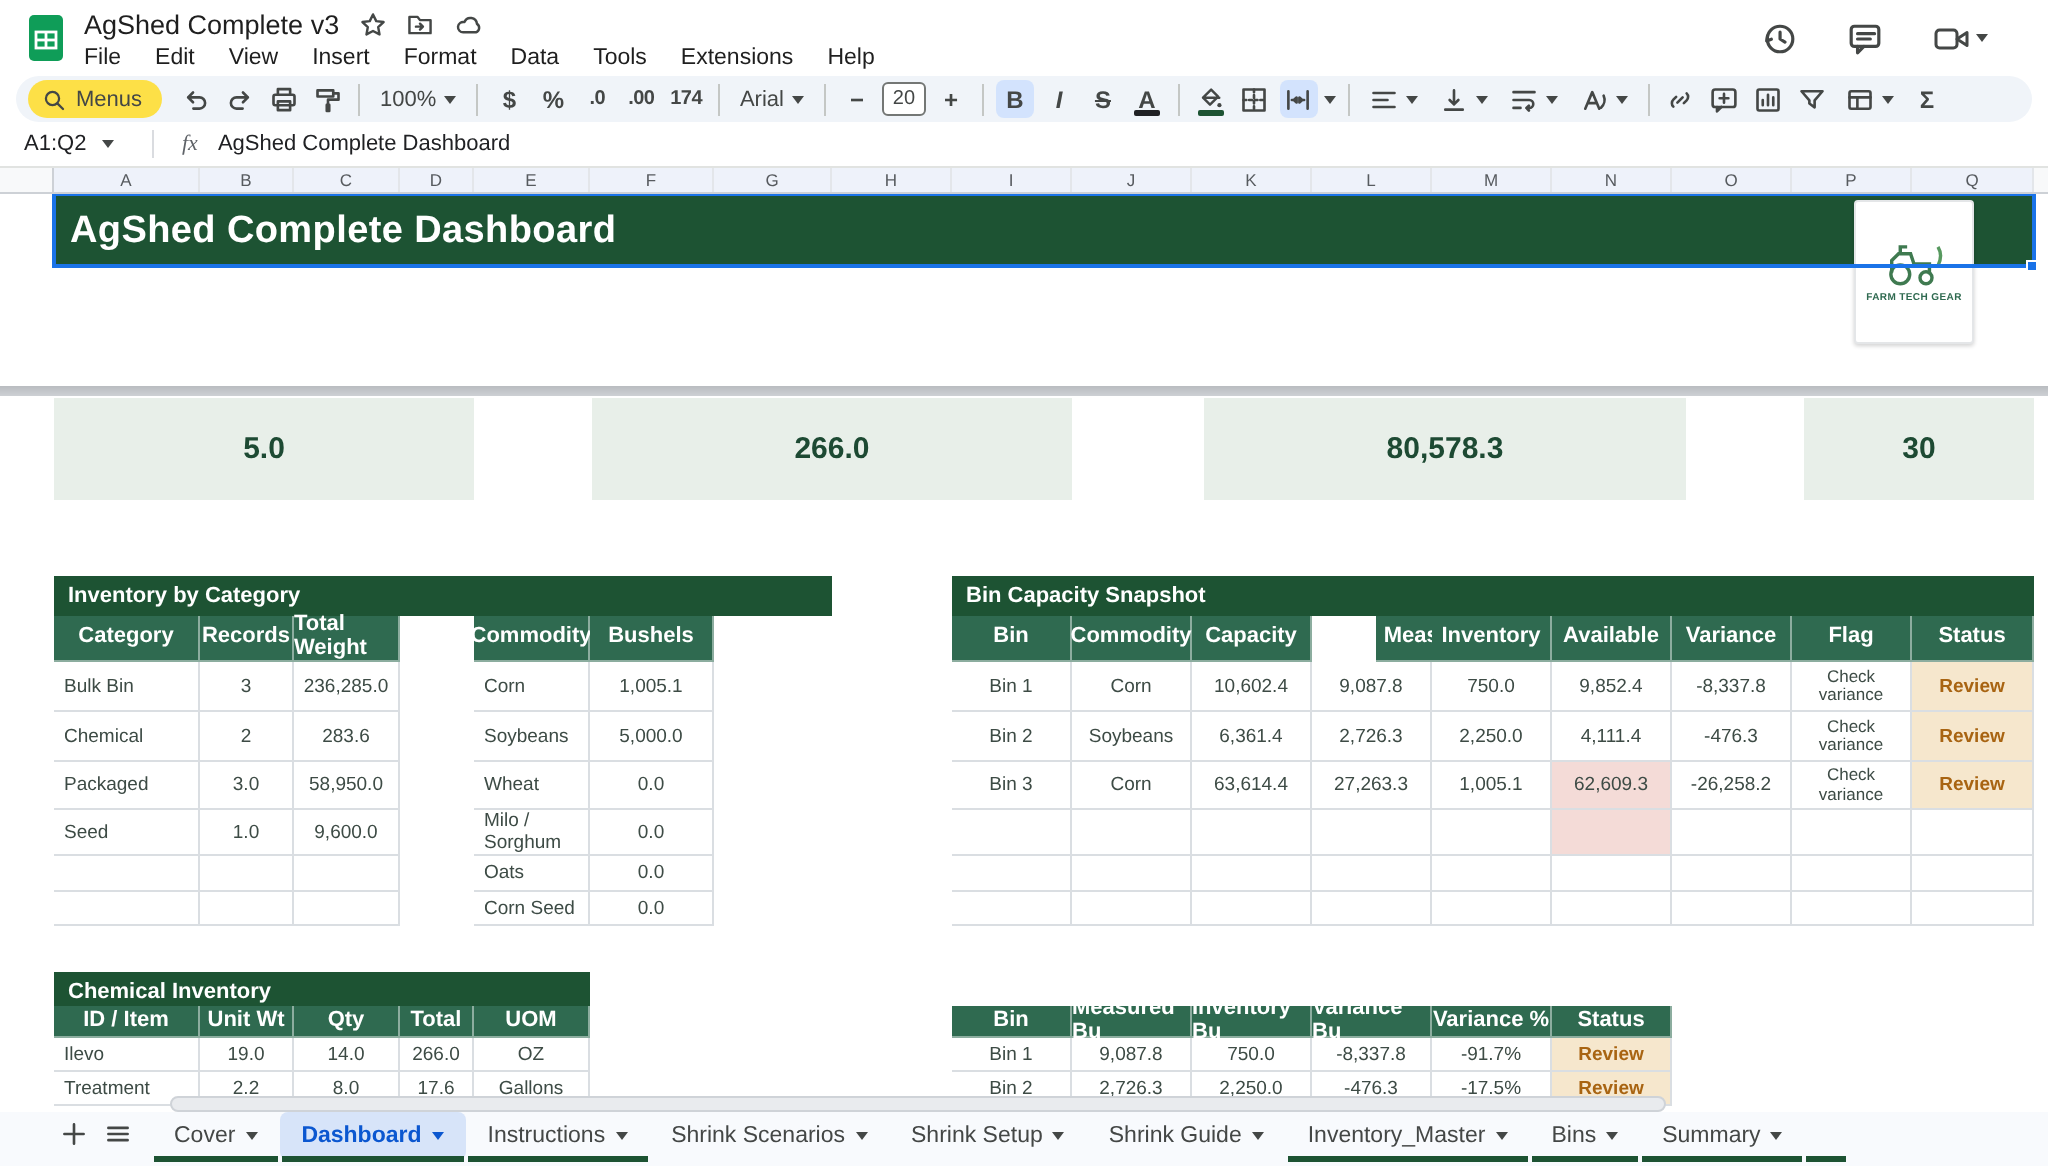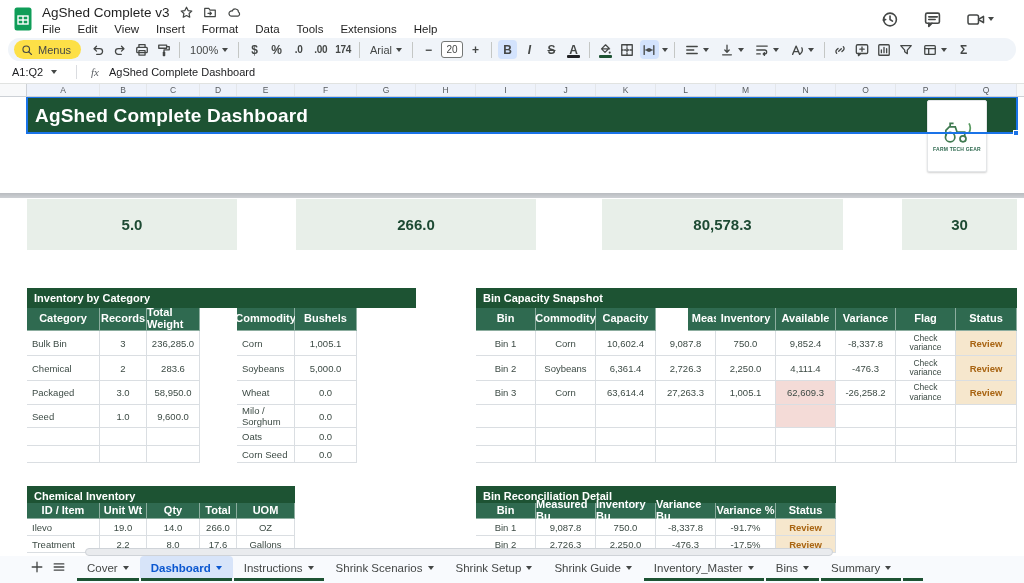--- a/index.html
+++ b/index.html
@@ -348,21 +348,20 @@
       <span id="logo-text">FARM TECH GEAR</span>
     </div>
     <div class="hidden-band" style="position: absolute; left: -27px; top: 96px; width: 1051px; height: 5px;"></div>
     <div class="kpi" style="position: absolute; left: 27px; top: 102px; width: 210px; height: 51px;">5.0</div>
     <div class="kpi" style="position: absolute; left: 296px; top: 102px; width: 240px; height: 51px;">266.0</div>
     <div class="kpi" style="position: absolute; left: 602px; top: 102px; width: 241px; height: 51px;">80,578.3</div>
     <div class="kpi" style="position: absolute; left: 902px; top: 102px; width: 115px; height: 51px;">30</div>
     <div class="secbar" style="position: absolute; left: 476px; top: 191px; width: 541px; height: 20px;">Bin Capacity Snapshot</div>
     <div class="secbar" style="position: absolute; left: 27px; top: 191px; width: 389px; height: 20px;">Inventory by Category</div>
     <div class="secbar" style="position: absolute; left: 27px; top: 389px; width: 268px; height: 20px;">Chemical Inventory</div>
-    <div class="secbar" style="position: absolute; left: 476px; top: 389px; width: 360px; height: 20px;">Bin Reconciliation Detail</div>
     <div class="thead" style="position: absolute; left: 27px; top: 211px; width: 73px; height: 23px;">Category</div>
     <div class="thead" style="position: absolute; left: 100px; top: 211px; width: 47px; height: 23px;">Records</div>
     <div class="thead" style="position: absolute; left: 147px; top: 211px; width: 53px; height: 23px;">Total Weight</div>
     <div class="tcell l" style="position: absolute; left: 27px; top: 234px; width: 73px; height: 25px;">Bulk Bin</div>
     <div class="tcell c" style="position: absolute; left: 100px; top: 234px; width: 47px; height: 25px;">3</div>
     <div class="tcell c" style="position: absolute; left: 147px; top: 234px; width: 53px; height: 25px;">236,285.0</div>
     <div class="tcell l" style="position: absolute; left: 27px; top: 259px; width: 73px; height: 25px;">Chemical</div>
     <div class="tcell c" style="position: absolute; left: 100px; top: 259px; width: 47px; height: 25px;">2</div>
     <div class="tcell c" style="position: absolute; left: 147px; top: 259px; width: 53px; height: 25px;">283.6</div>
     <div class="tcell l" style="position: absolute; left: 27px; top: 284px; width: 73px; height: 24px;">Packaged</div>

